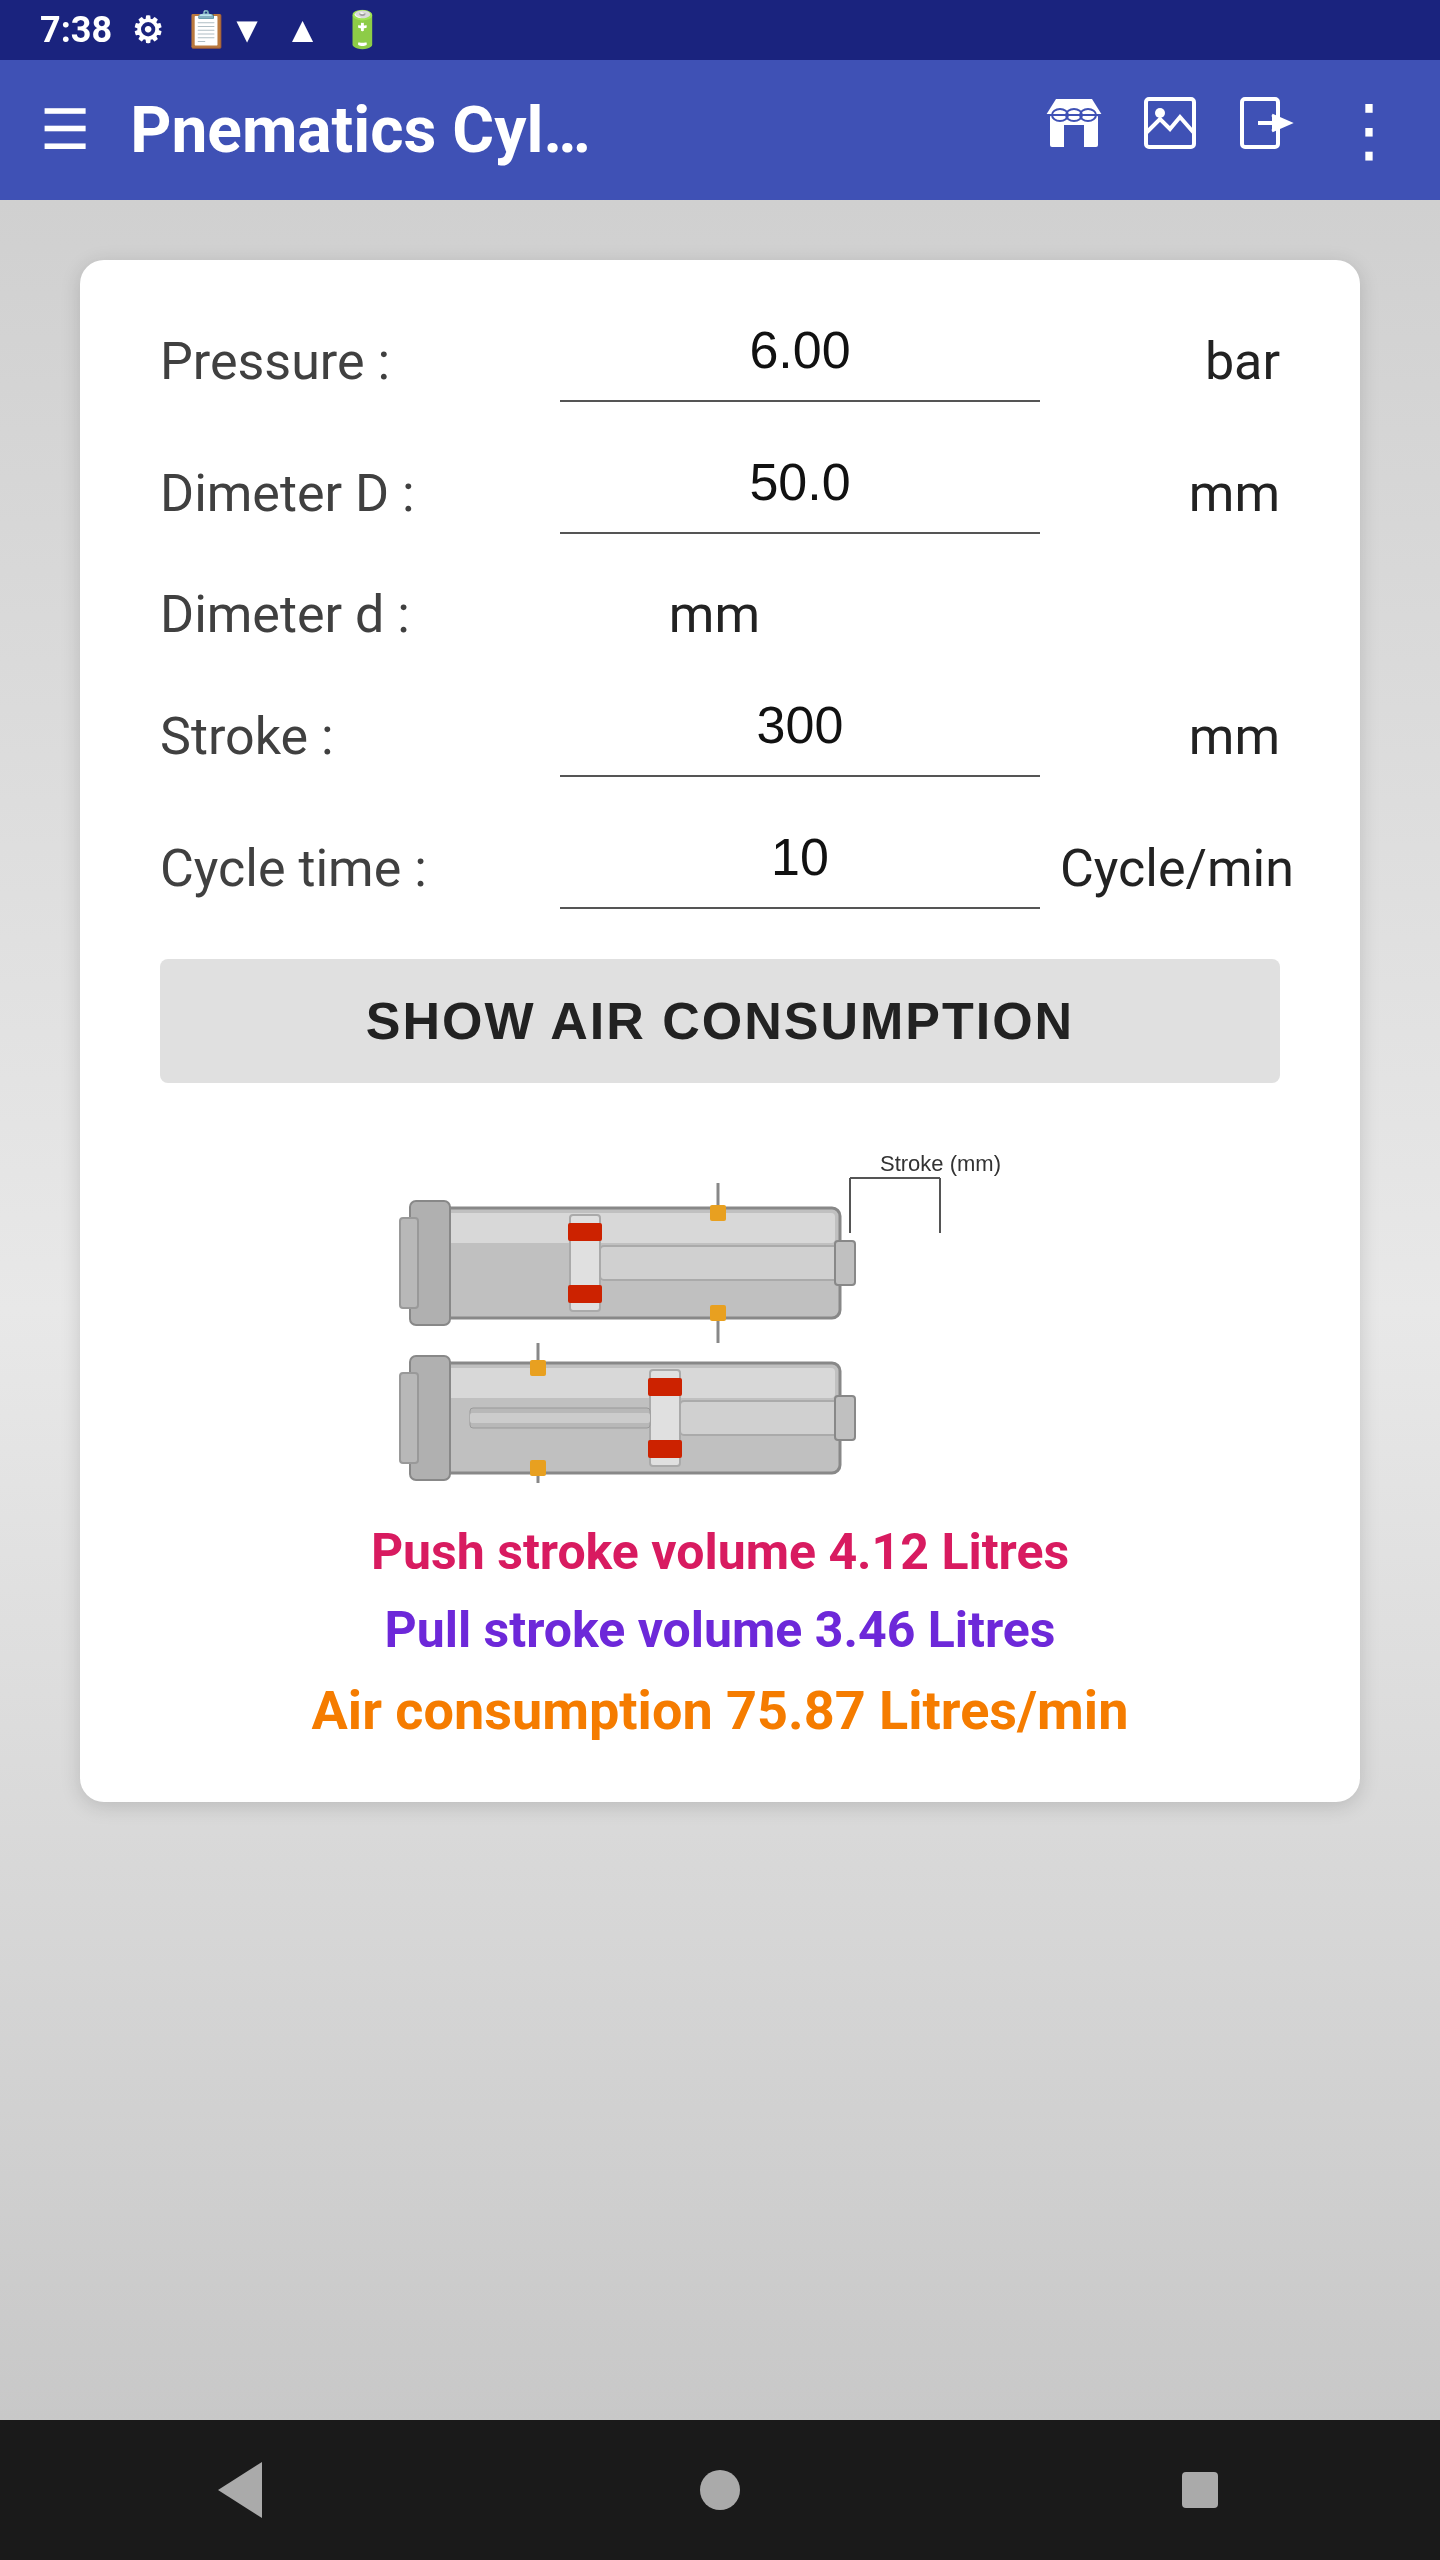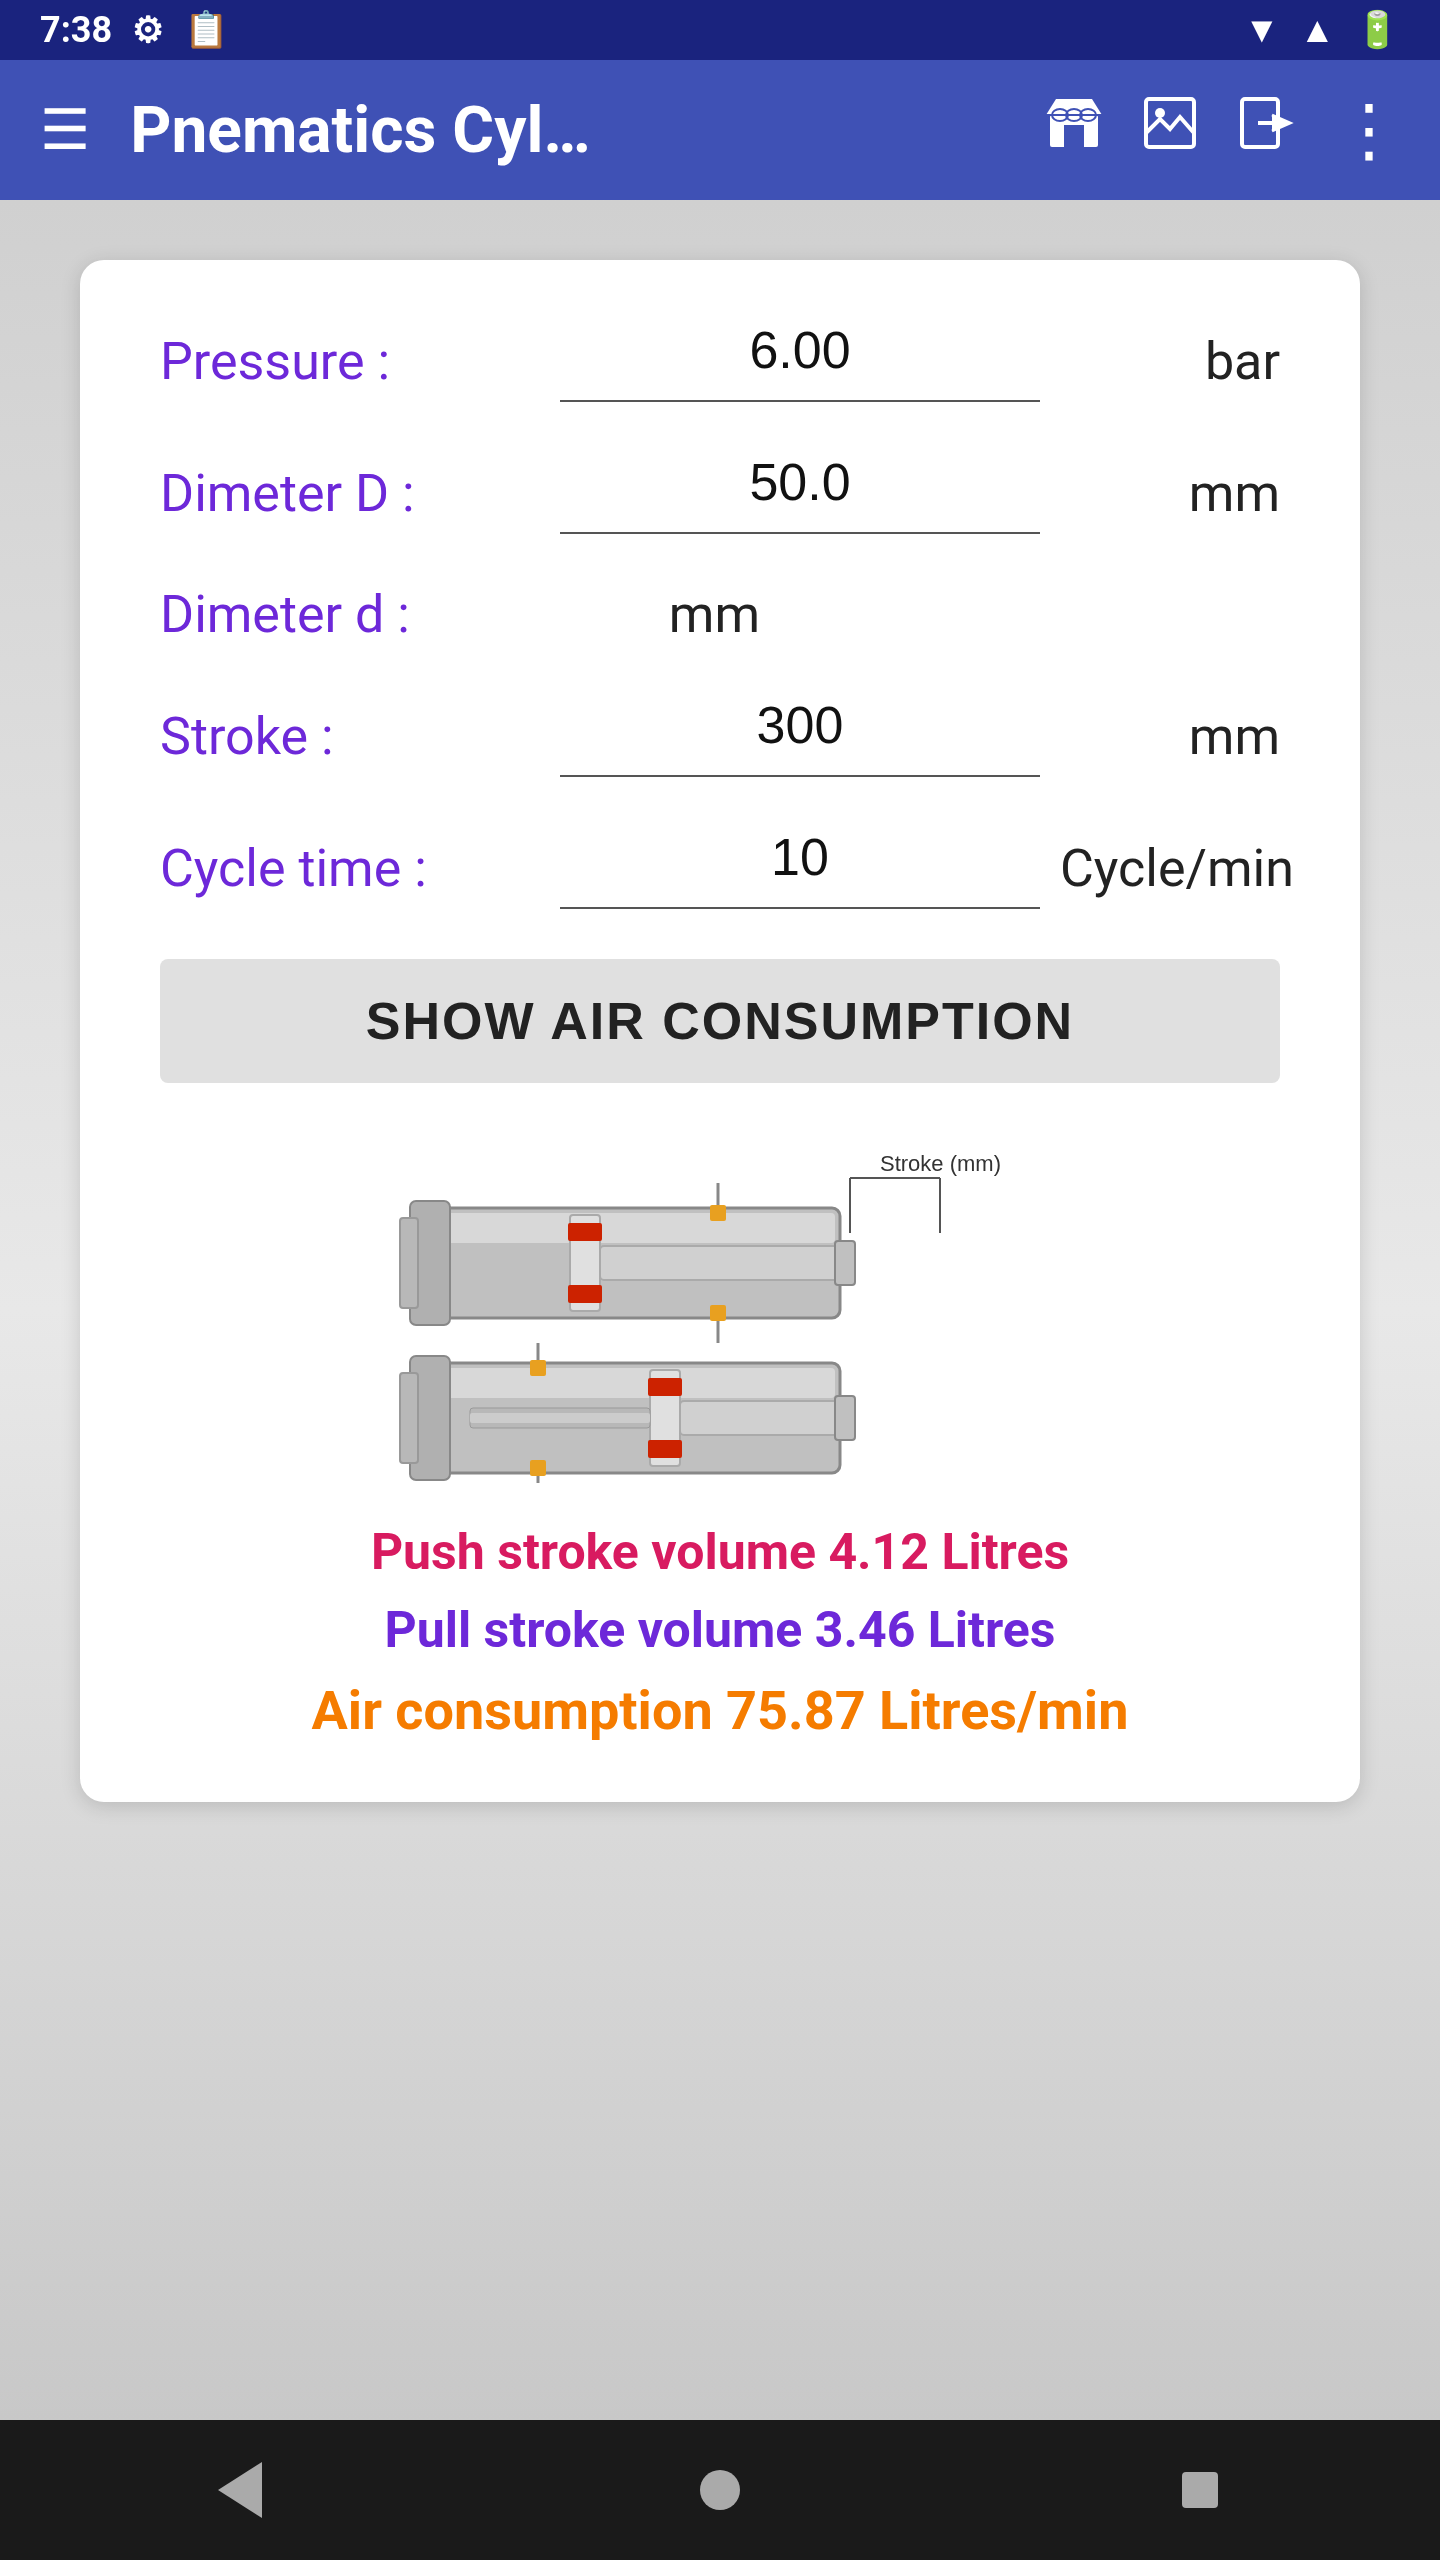--- a/index.html
+++ b/index.html
@@ -14,21 +14,21 @@
       flex-direction: column;
       overflow: hidden;
     }
 
     
     .status-bar {
       background: #1a237e;
       height: 60px;
       display: flex;
       align-items: center;
-      justify-content: space-between;
+      justify-content: flex-start;
       padding: 0 40px;
       color: white;
       font-size: 36px;
       font-weight: bold;
       flex-shrink: 0;
     }
     .status-left {
       display: flex;
       align-items: center;
       gap: 20px;
@@ -81,21 +81,21 @@
     }
 
     
     .field-row {
       display: flex;
       align-items: center;
       margin-bottom: 50px;
     }
     .field-label {
       font-size: 52px;
-      color: #6d28d9;
+      color: #404040;
       width: 380px;
       text-align: left;
     }
     .field-input-wrap {
       flex: 1;
       display: flex;
       align-items: flex-end;
       padding: 0 20px;
     }
     .field-input {

